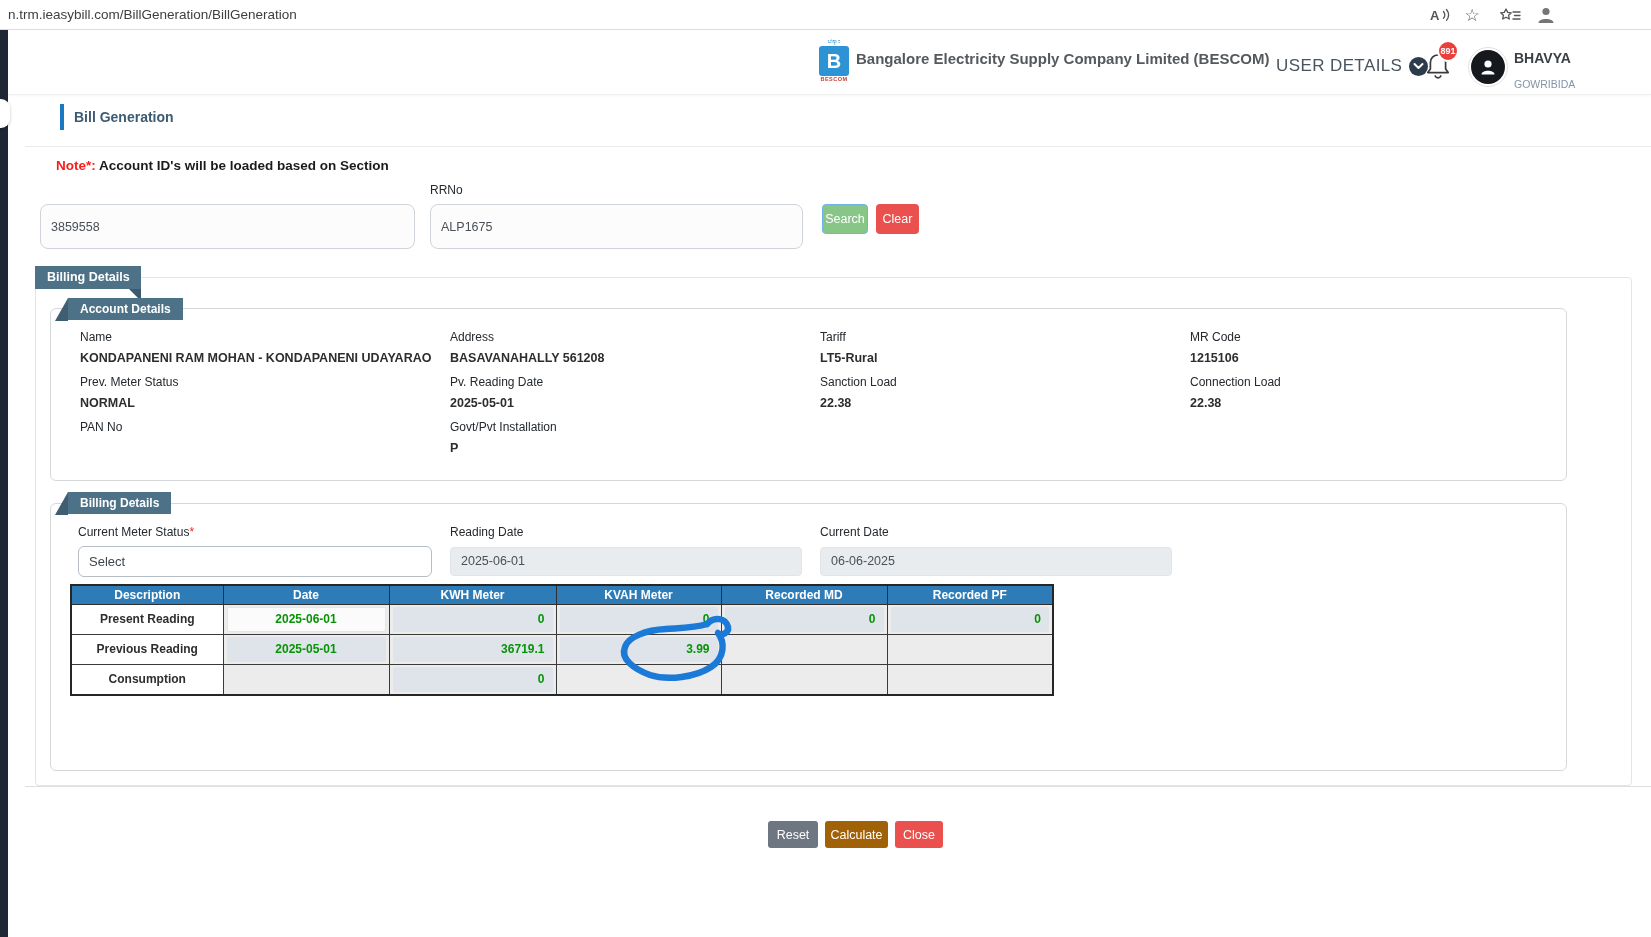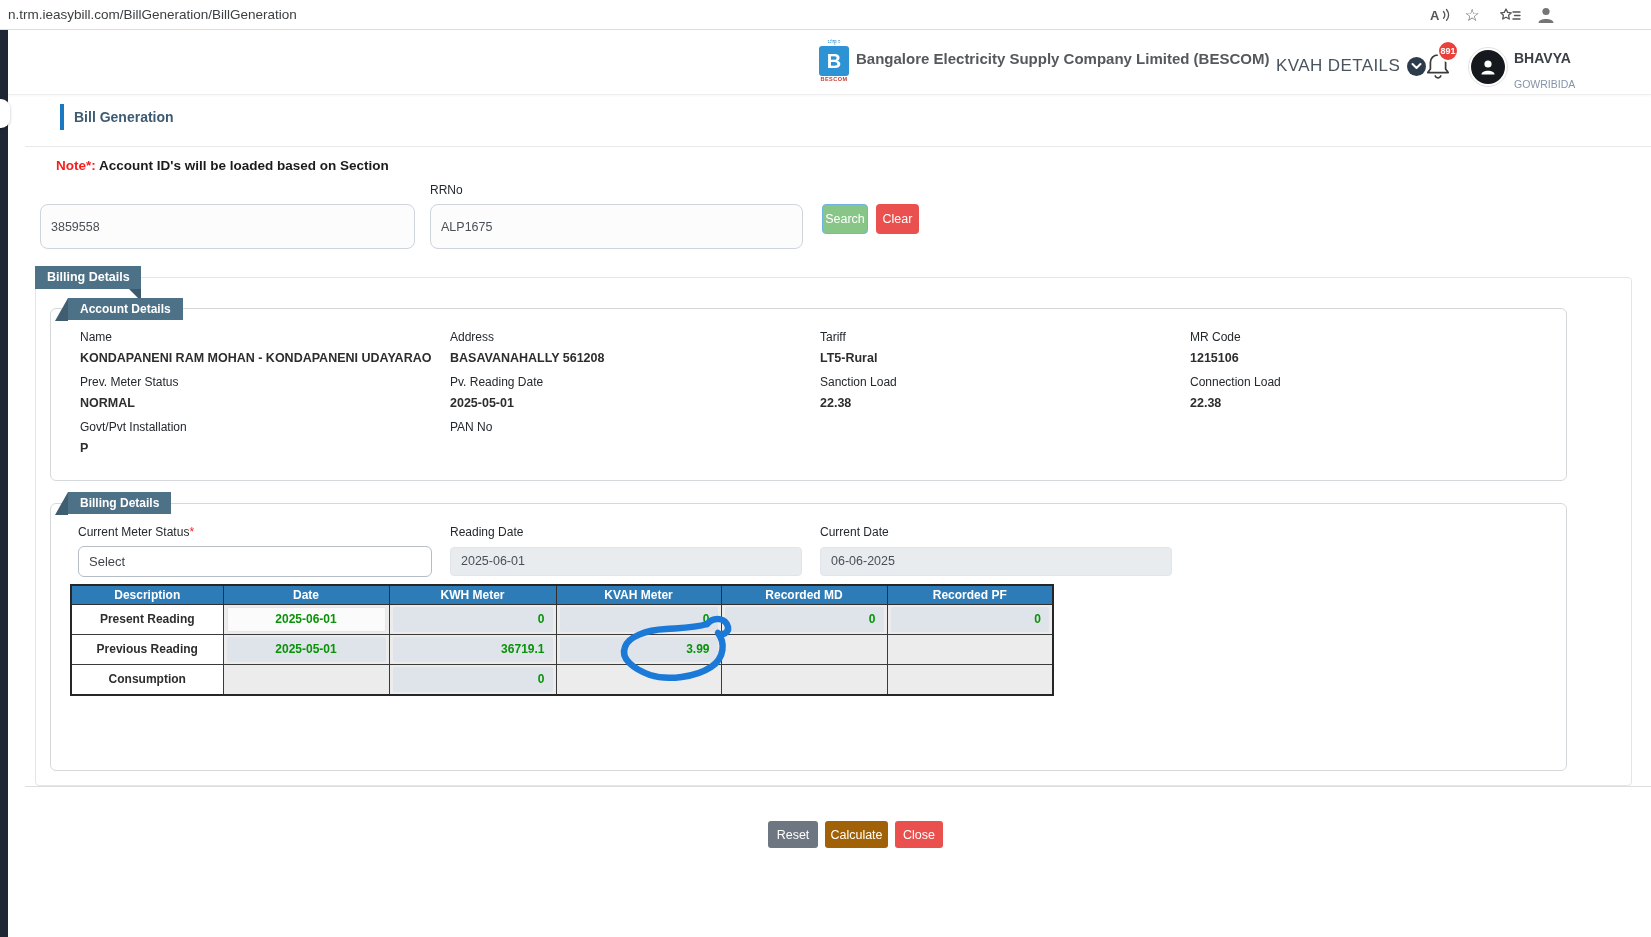--- a/index.html
+++ b/index.html
@@ -124,21 +124,21 @@
 
   <div class="app-header"></div>
   <div class="logo-wrap">
     <div class="logo-kn">ಬೆಸ್ಕಾಂ</div>
     <div class="logo-sq">B</div>
     <div class="logo-sub">BESCOM</div>
   </div>
   <div class="org-title">Bangalore Electricity Supply Company Limited (BESCOM)</div>
 
   <div class="user-details">
-    <span>KVAH DETAILS</span>
+    <span>USER DETAILS</span>
     <span class="chev-circle">
       <svg width="11" height="8" viewBox="0 0 11 8">
           <polyline points="1.5,2 5.5,6 9.5,2" fill="none" stroke="#fff" stroke-width="2" stroke-linecap="round" stroke-linejoin="round"></polyline>
         </svg>
     </span>
   </div>
 
   <div class="bell-wrap">
     <svg width="28" height="31" viewBox="0 0 28 31">
         <path d="M14 5 c-4.4 0-7.6 3.2-7.6 7.6 V19 l-2.6 3.6 H24.2 L21.6 19 v-6.4 C21.6 8.2 18.4 5 14 5 Z" fill="none" stroke="#3a3a3a" stroke-width="1.7" stroke-linejoin="round"></path>
@@ -208,26 +208,26 @@
       </div>
     <div class="acct-field">
         <div class="lbl">Sanction Load</div>
         <div class="val">22.38</div>
       </div>
     <div class="acct-field">
         <div class="lbl">Connection Load</div>
         <div class="val">22.38</div>
       </div>
     <div class="acct-field">
+        <div class="lbl">PAN No</div>
+        <div class="val"></div>
+      </div>
+    <div class="acct-field">
         <div class="lbl">Govt/Pvt Installation</div>
         <div class="val">P</div>
-      </div>
-    <div class="acct-field">
-        <div class="lbl">PAN No</div>
-        <div class="val"></div>
       </div>
   </div>
 
   <div class="fieldset" style="left:50px; top:503px; width:1517px; height:268px;"></div>
   <div class="ribbon-lead-left" style="left:55px; top:492px;"></div>
   <div class="ribbon" style="left:68px; top:492px; height:22px; line-height:22px; font-size:12px;">Billing Details</div>
 
   <div class="fld-label" style="left:78px; top:525px;"><span>Current Meter Status</span><span style="color:#fb1d1d;">*</span></div>
   <div class="select-box">Select</div>
 

